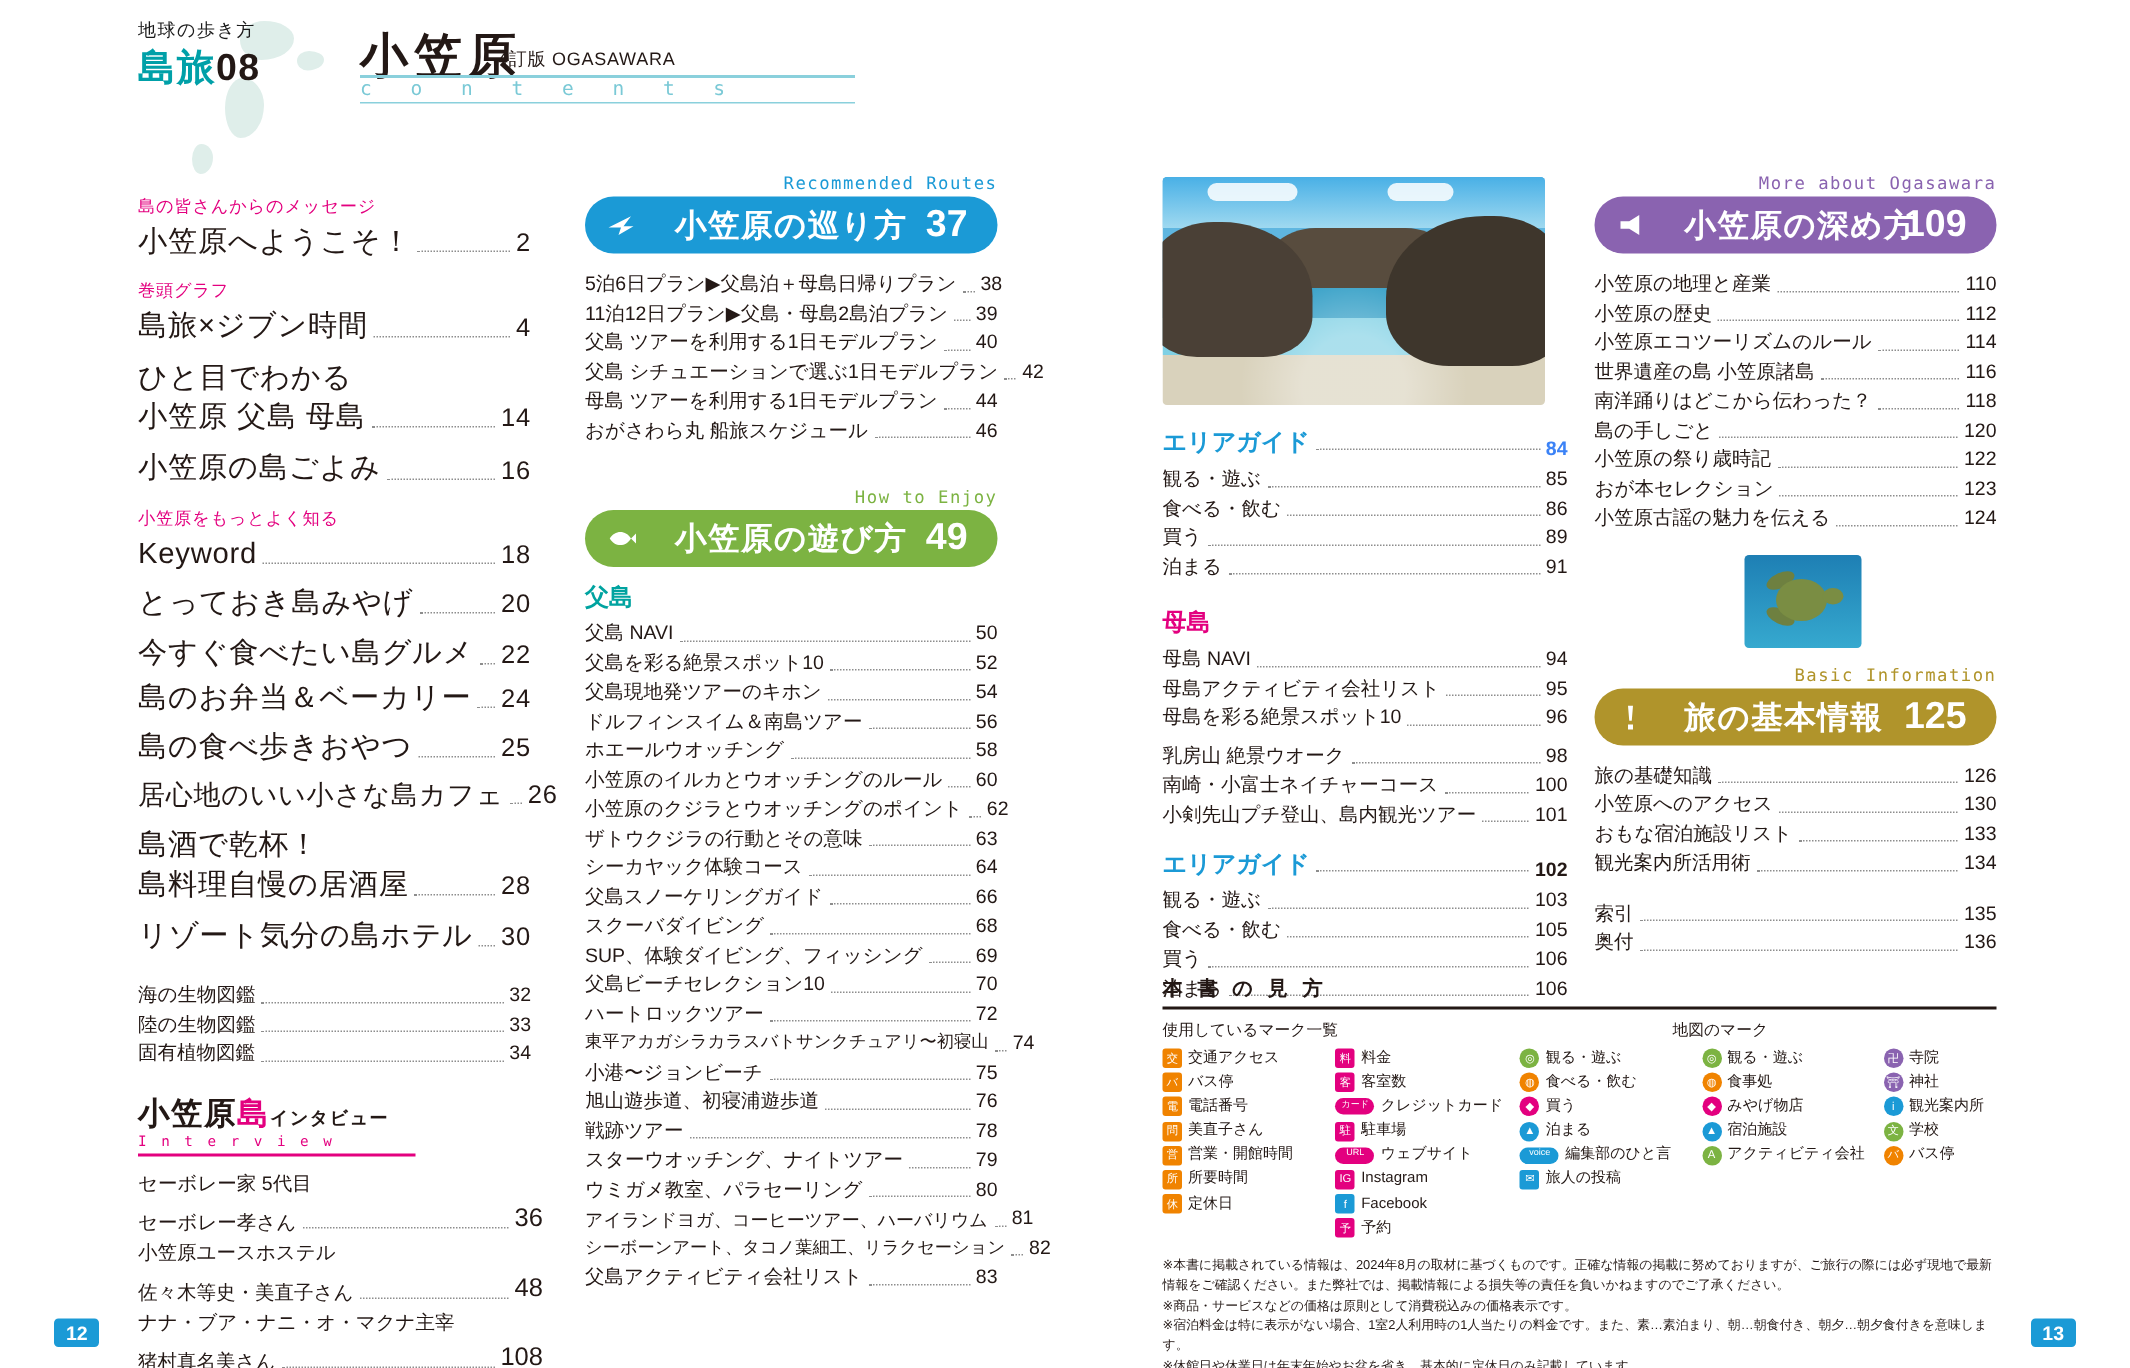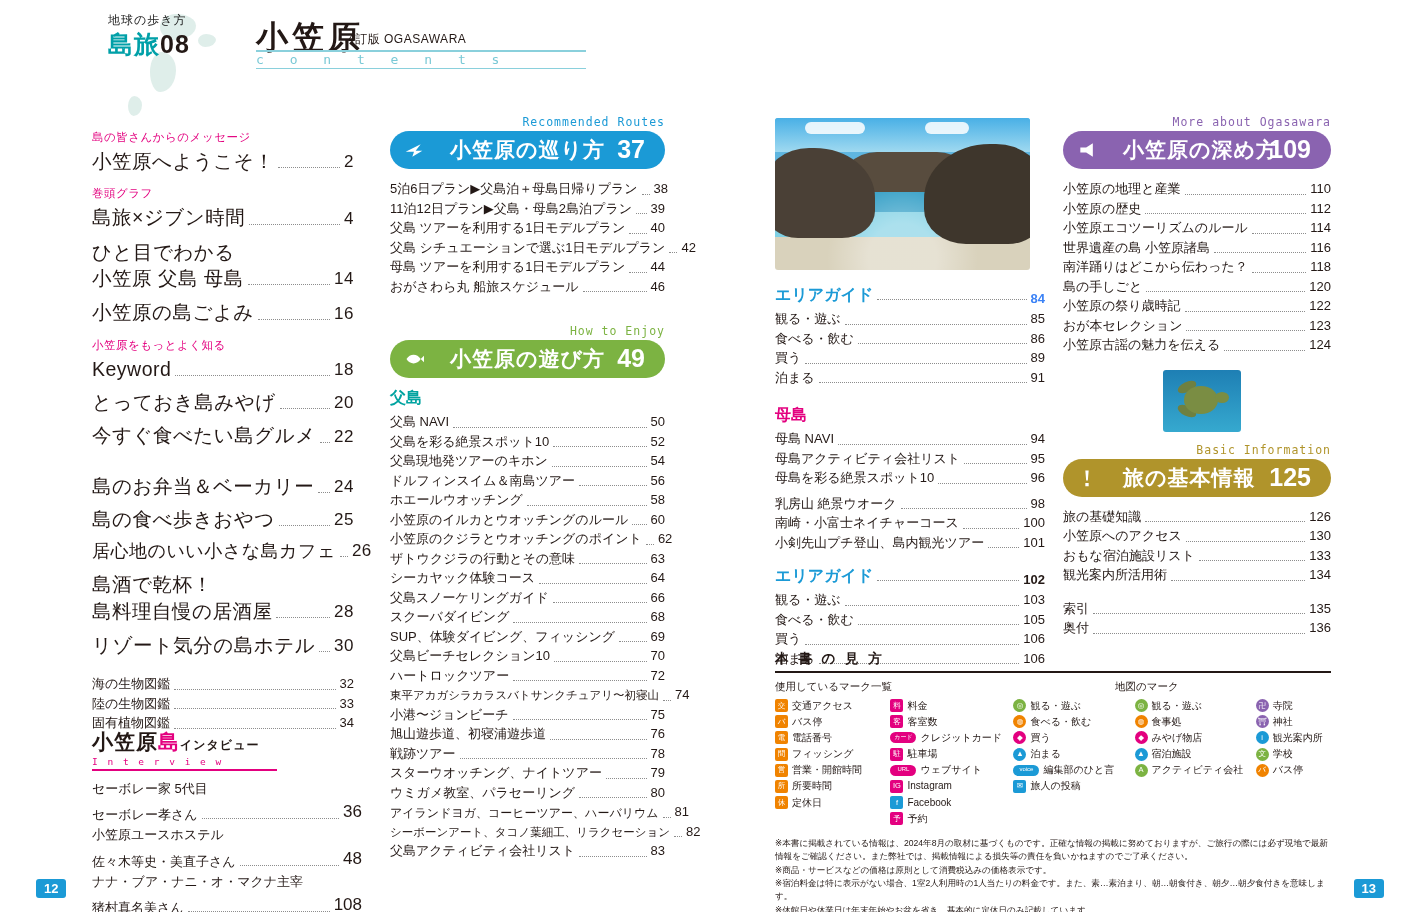--- a/index.html
+++ b/index.html
@@ -3,21 +3,21 @@
 <meta charset="utf-8">
 <style>
   html,body{margin:0;padding:0;}
   body{
     width:1420px;height:912px;background:#ffffff;
     font-family:"Liberation Sans","DejaVu Sans",sans-serif;
     color:#231815;overflow:hidden;position:relative;
   }
   .page{position:absolute;left:0;top:0;width:1420px;height:912px;}
   
-  .masthead{position:absolute;left:92px;top:10px;width:420px;height:60px;margin-left:16px;}
+  .masthead{position:absolute;left:92px;top:10px;width:420px;height:60px;}
   .mh-brand{position:absolute;left:0;top:2px;font-size:12px;color:#1a1a1a;letter-spacing:1px;}
   .mh-shima{position:absolute;left:0;top:18px;font-size:25px;font-weight:bold;color:#00a0a8;letter-spacing:1px;}
   .mh-shima .num{color:#231815;}
   .mh-title{position:absolute;left:148px;top:6px;font-size:32px;font-weight:bold;letter-spacing:4px;color:#231815;}
   .mh-sub{position:absolute;left:240px;top:21px;font-size:12px;color:#231815;letter-spacing:0.5px;}
   .mh-contents{position:absolute;left:148px;top:42px;font-size:13px;letter-spacing:9px;color:#7ac9d6;font-family:"DejaVu Sans Mono",monospace;}
   .mh-rule{position:absolute;left:148px;top:40px;width:330px;height:2px;background:#8ad0dc;}
   .mh-rule2{position:absolute;left:148px;top:58px;width:330px;height:1px;background:#8ad0dc;}
   
   .isl{position:absolute;background:#dfeeea;border-radius:45% 55% 60% 40%/50% 45% 55% 50%;}
@@ -164,21 +164,21 @@
       <div class="row big-item" style="margin-top:7px;">
         <span class="lbl">とっておき島みやげ</span>
         <span class="dots"></span>
         <span class="pg">20</span>
       </div>
       <div class="row big-item" style="margin-top:7px;">
         <span class="lbl">今すぐ食べたい島グルメ</span>
         <span class="dots"></span>
         <span class="pg">22</span>
       </div>
-      <div class="row big-item" style="margin-top:24px;">
+      <div class="row big-item" style="margin-top:3px;">
         <span class="lbl">島のお弁当＆ベーカリー</span>
         <span class="dots"></span>
         <span class="pg">24</span>
       </div>
       <div class="row big-item" style="margin-top:7px;">
         <span class="lbl">島の食べ歩きおやつ</span>
         <span class="dots"></span>
         <span class="pg">25</span>
       </div>
       <div class="row big-item" style="margin-top:7px;font-size:18px;">
@@ -649,21 +649,21 @@
         <div class="lg-item">
             <span class="ic ic-sq ic-or">バ</span>
             <span>バス停</span>
           </div>
         <div class="lg-item">
             <span class="ic ic-sq ic-or">電</span>
             <span>電話番号</span>
           </div>
         <div class="lg-item">
             <span class="ic ic-sq ic-or">問</span>
-            <span>フィッシング</span>
+            <span>美直子さん</span>
           </div>
         <div class="lg-item">
             <span class="ic ic-sq ic-or">営</span>
             <span>営業・開館時間</span>
           </div>
         <div class="lg-item">
             <span class="ic ic-sq ic-or">所</span>
             <span>所要時間</span>
           </div>
         <div class="lg-item">

